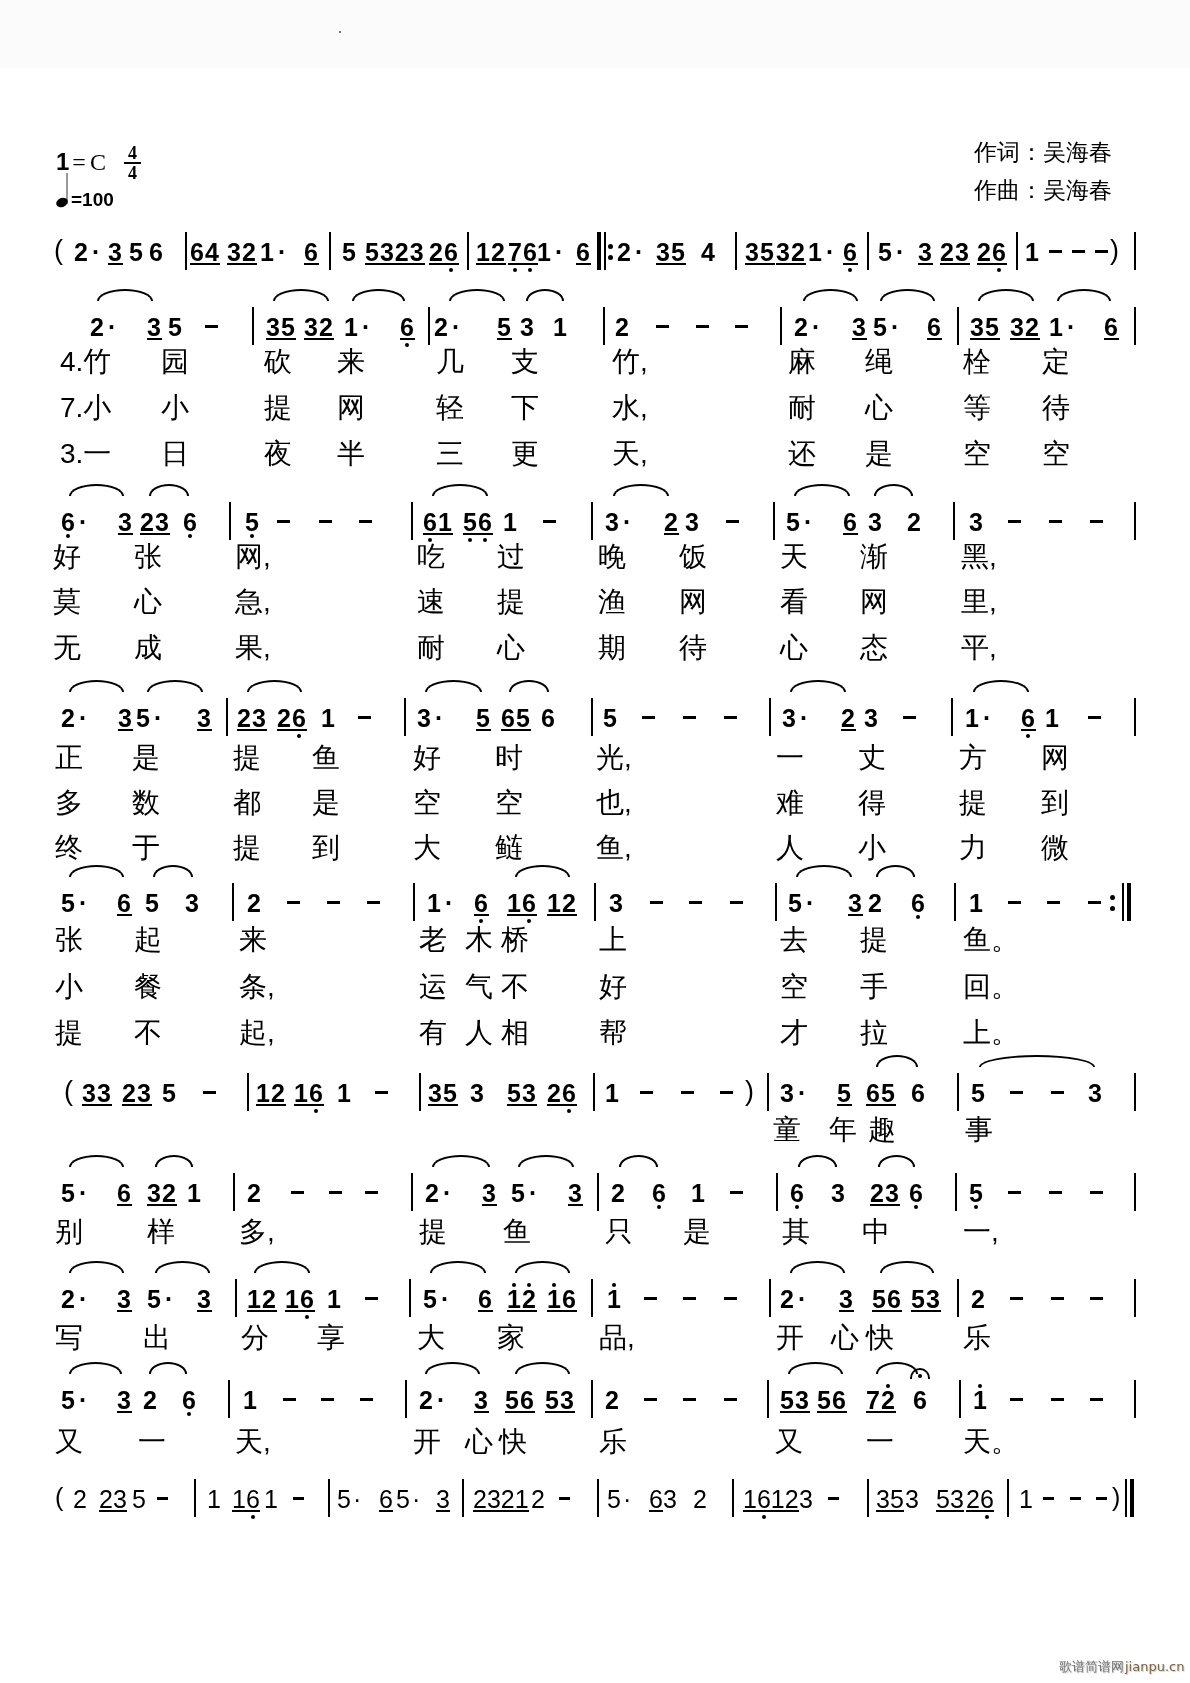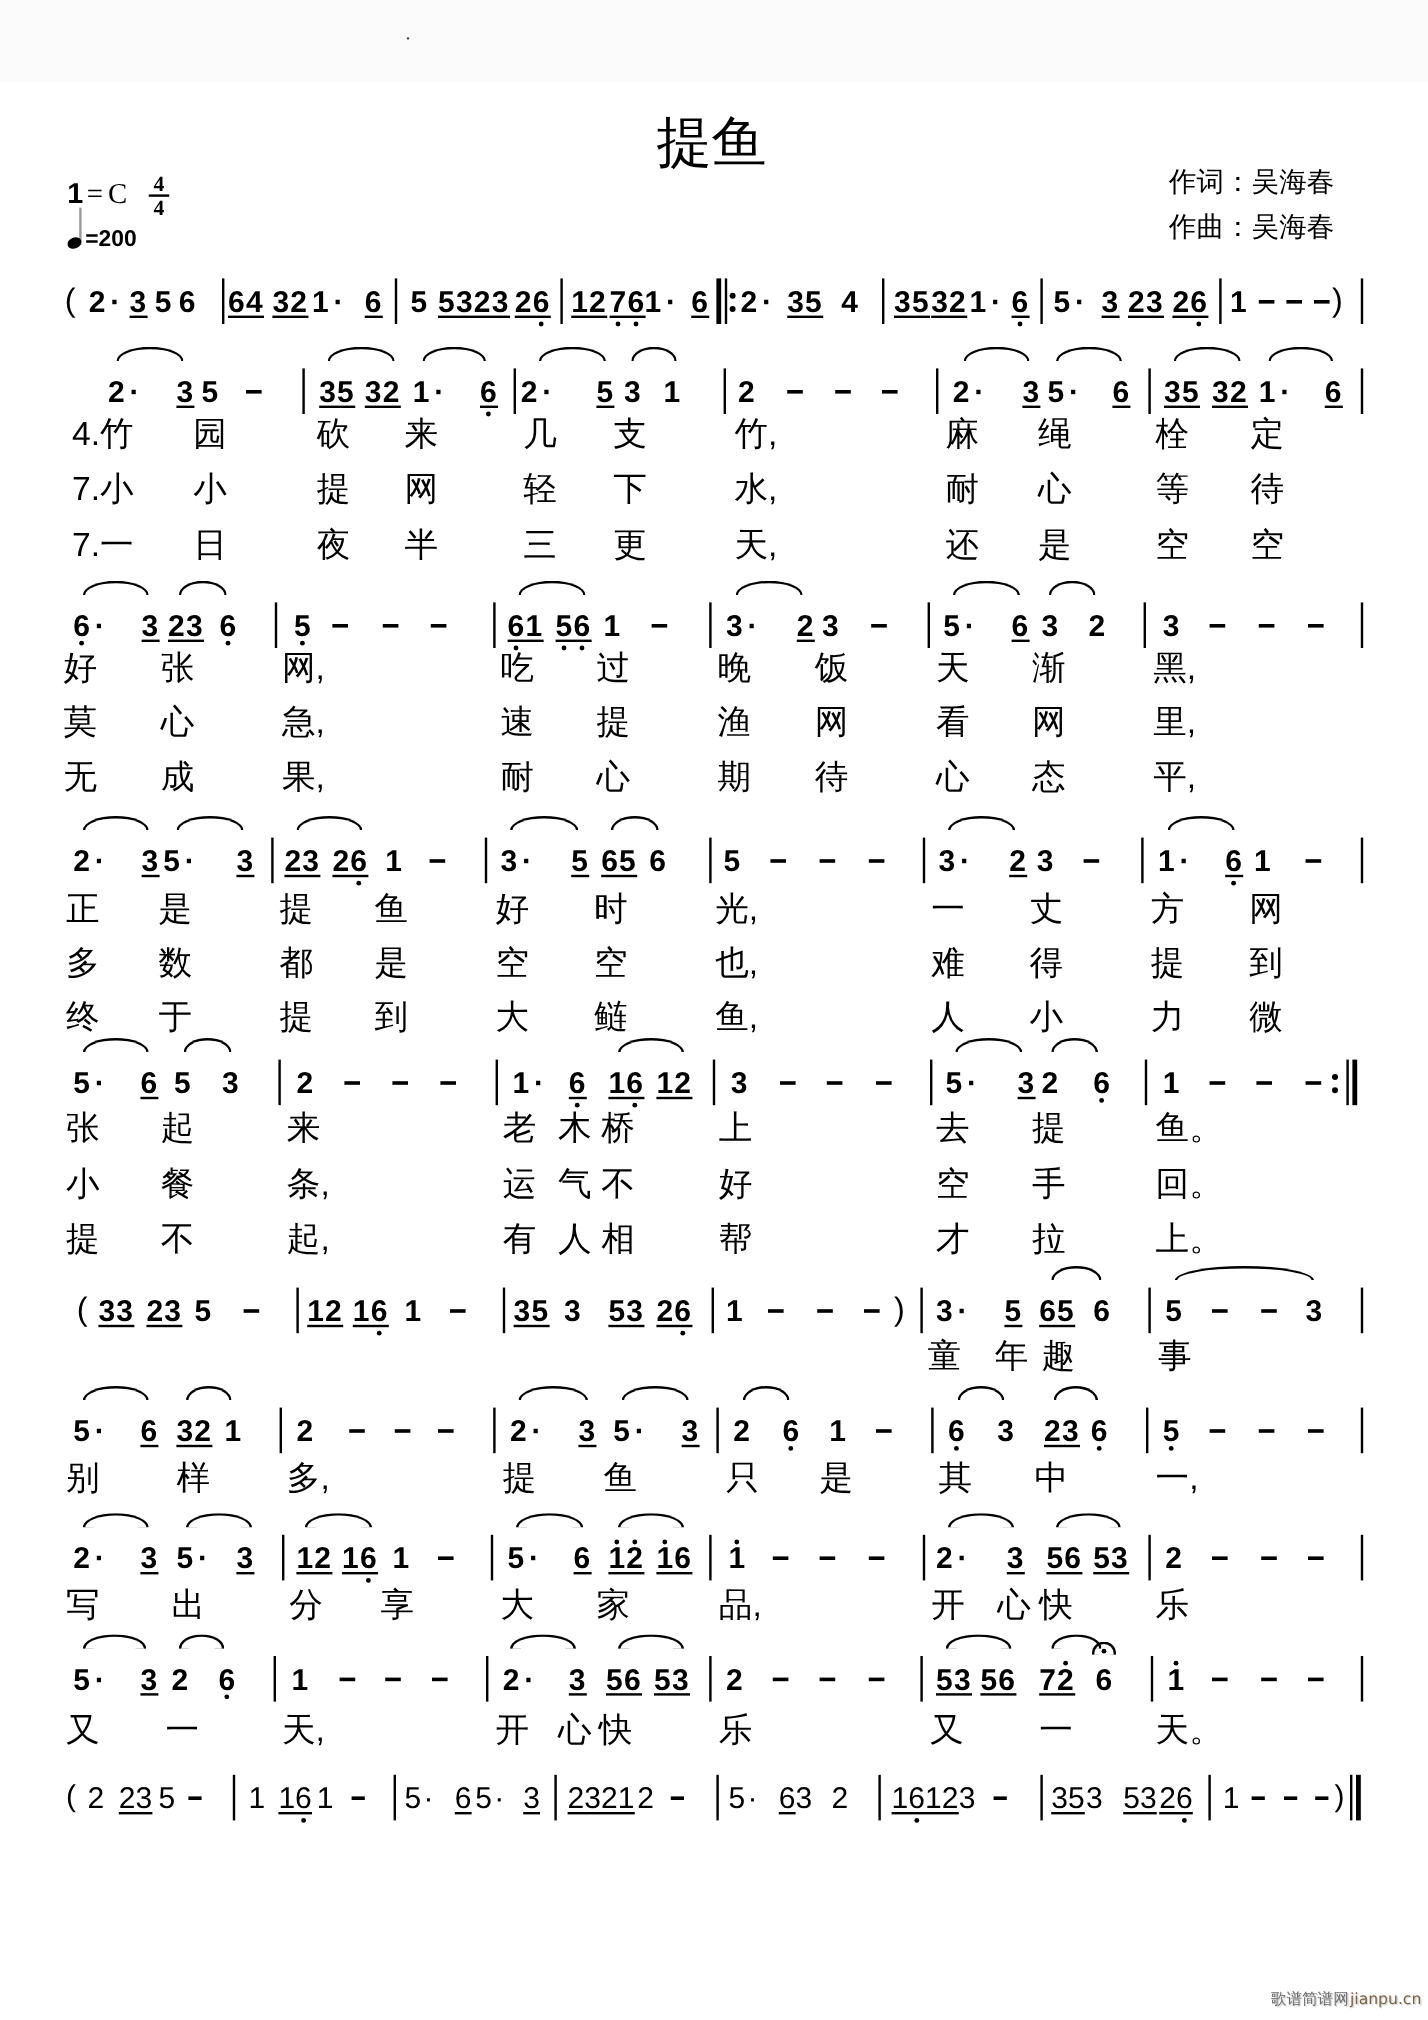--- a/index.html
+++ b/index.html
@@ -49,32 +49,31 @@
   .watermark{position:absolute;left:1059px;top:1659px;font-family:"DejaVu Sans",sans-serif;font-size:13px;line-height:16px;color:#707070;white-space:nowrap;text-shadow:1px 1px 1px #c8c8c8;}
   .watermark .wm-url{color:#7c6445;margin-left:1px;}
 </style>
 </head>
 <body>
 
 <div id="page">
   <div class="topband"></div>
   <div class="speck"></div>
 
-  <h1 class="title">提鱼</h1>
 
   <div class="key"><span class="deg">1</span><span class="eq">=</span><span class="letter">C</span></div>
 
   <div class="timesig">
     <span class="top">4</span>
     <span class="bot">4</span>
   </div>
 
   <span class="tempo-stem"></span>
   <span class="tempo-head"></span>
-  <span class="tempo-val">=200</span>
+  <span class="tempo-val">=100</span>
 
   <div class="credit lyricist">作词：吴海春</div>
   <div class="credit composer">作曲：吴海春</div>
 
   <div id="score">
       <div class="row" style="top: 241px;">
         <span class="tok paren" style="left: 54px;"><span class="ch">(</span></span>
         <span class="tok" style="left: 74px;"><span class="ch">2</span><span class="ch aug">·</span></span>
         <span class="tok u" style="left: 108px;"><span class="ch">3</span></span>
         <span class="tok" style="left: 129px;"><span class="ch">5</span></span>
@@ -178,21 +177,21 @@
           <span class="lyric" style="left: 337px;">网</span>
           <span class="lyric" style="left: 436px;">轻</span>
           <span class="lyric" style="left: 511px;">下</span>
           <span class="lyric" style="left: 612px;">水,</span>
           <span class="lyric" style="left: 788px;">耐</span>
           <span class="lyric" style="left: 865px;">心</span>
           <span class="lyric" style="left: 963px;">等</span>
           <span class="lyric" style="left: 1042px;">待</span>
         </div>
         <div class="lyric-line" style="top: 122px;">
-          <span class="lyric" style="left: 60px;">7.一</span>
+          <span class="lyric" style="left: 60px;">3.一</span>
           <span class="lyric" style="left: 161px;">日</span>
           <span class="lyric" style="left: 264px;">夜</span>
           <span class="lyric" style="left: 337px;">半</span>
           <span class="lyric" style="left: 436px;">三</span>
           <span class="lyric" style="left: 511px;">更</span>
           <span class="lyric" style="left: 612px;">天,</span>
           <span class="lyric" style="left: 788px;">还</span>
           <span class="lyric" style="left: 865px;">是</span>
           <span class="lyric" style="left: 963px;">空</span>
           <span class="lyric" style="left: 1042px;">空</span>

